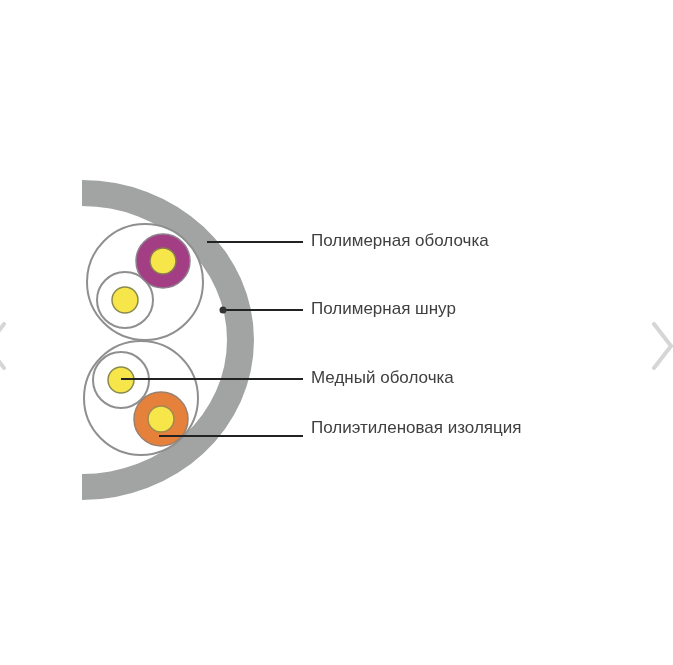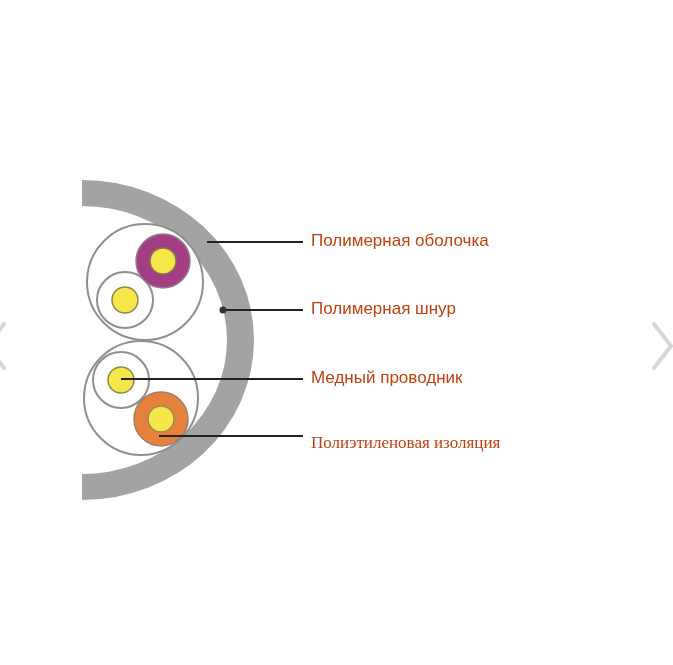--- a/index.html
+++ b/index.html
@@ -1,19 +1,19 @@
 <!DOCTYPE html>
 <html><head>
   <meta charset="utf-8">
   <style>
     html, body { margin: 0; padding: 0; background: #ffffff; }
     body { width: 673px; height: 665px; position: relative; overflow: hidden;
            font-family: "Liberation Sans", sans-serif; }
     #diagram { position: absolute; left: 0; top: 0; }
-    .label { position: absolute; left: 311px; font-size: 17px; color: #c2410c;
+    .label { position: absolute; left: 311px; font-size: 17px; color: #404040;
              white-space: nowrap; line-height: 20px; }
     .nav-arrow { position: absolute; }
   </style>
 </head>
 <body>
 
 <svg id="diagram" width="673" height="665" viewBox="0 0 673 665" xmlns="http://www.w3.org/2000/svg">
 
   <path d="M82 180 A172 160 0 0 1 82 500 L82 474 A145 134 0 0 0 82 206 Z" fill="#a2a3a3"></path>
 
@@ -37,21 +37,21 @@
     <line x1="207" y1="242" x2="303" y2="242"></line>
     <line x1="222" y1="310" x2="303" y2="310"></line>
     <line x1="121" y1="379" x2="303" y2="379"></line>
     <line x1="159" y1="436" x2="303" y2="436"></line>
   </g>
   <circle cx="223" cy="310" r="3.5" fill="#333333"></circle>
 </svg>
 
 <div class="label" style="top:231px;">Полимерная оболочка</div>
 <div class="label" style="top:299px;">Полимерная шнур</div>
-<div class="label" style="top:368px;">Медный проводник</div>
-<div class="label" style="top:433px;font-family:Liberation Serif, serif;">Полиэтиленовая изоляция</div>
+<div class="label" style="top:368px;">Медный оболочка</div>
+<div class="label" style="top:418px;">Полиэтиленовая изоляция</div>
 
 <svg class="nav-arrow" style="left:-16px; top:322px;" width="24" height="48" viewBox="0 0 24 48">
   <polyline points="20,2 3,24 20,46" fill="none" stroke="#d6d6d6" stroke-width="4" stroke-linecap="round"></polyline>
 </svg>
 <svg class="nav-arrow" style="left:651px; top:322px;" width="24" height="48" viewBox="0 0 24 48">
   <polyline points="3,2 20,24 3,46" fill="none" stroke="#d6d6d6" stroke-width="4" stroke-linecap="round"></polyline>
 </svg>
 
 </body></html>

